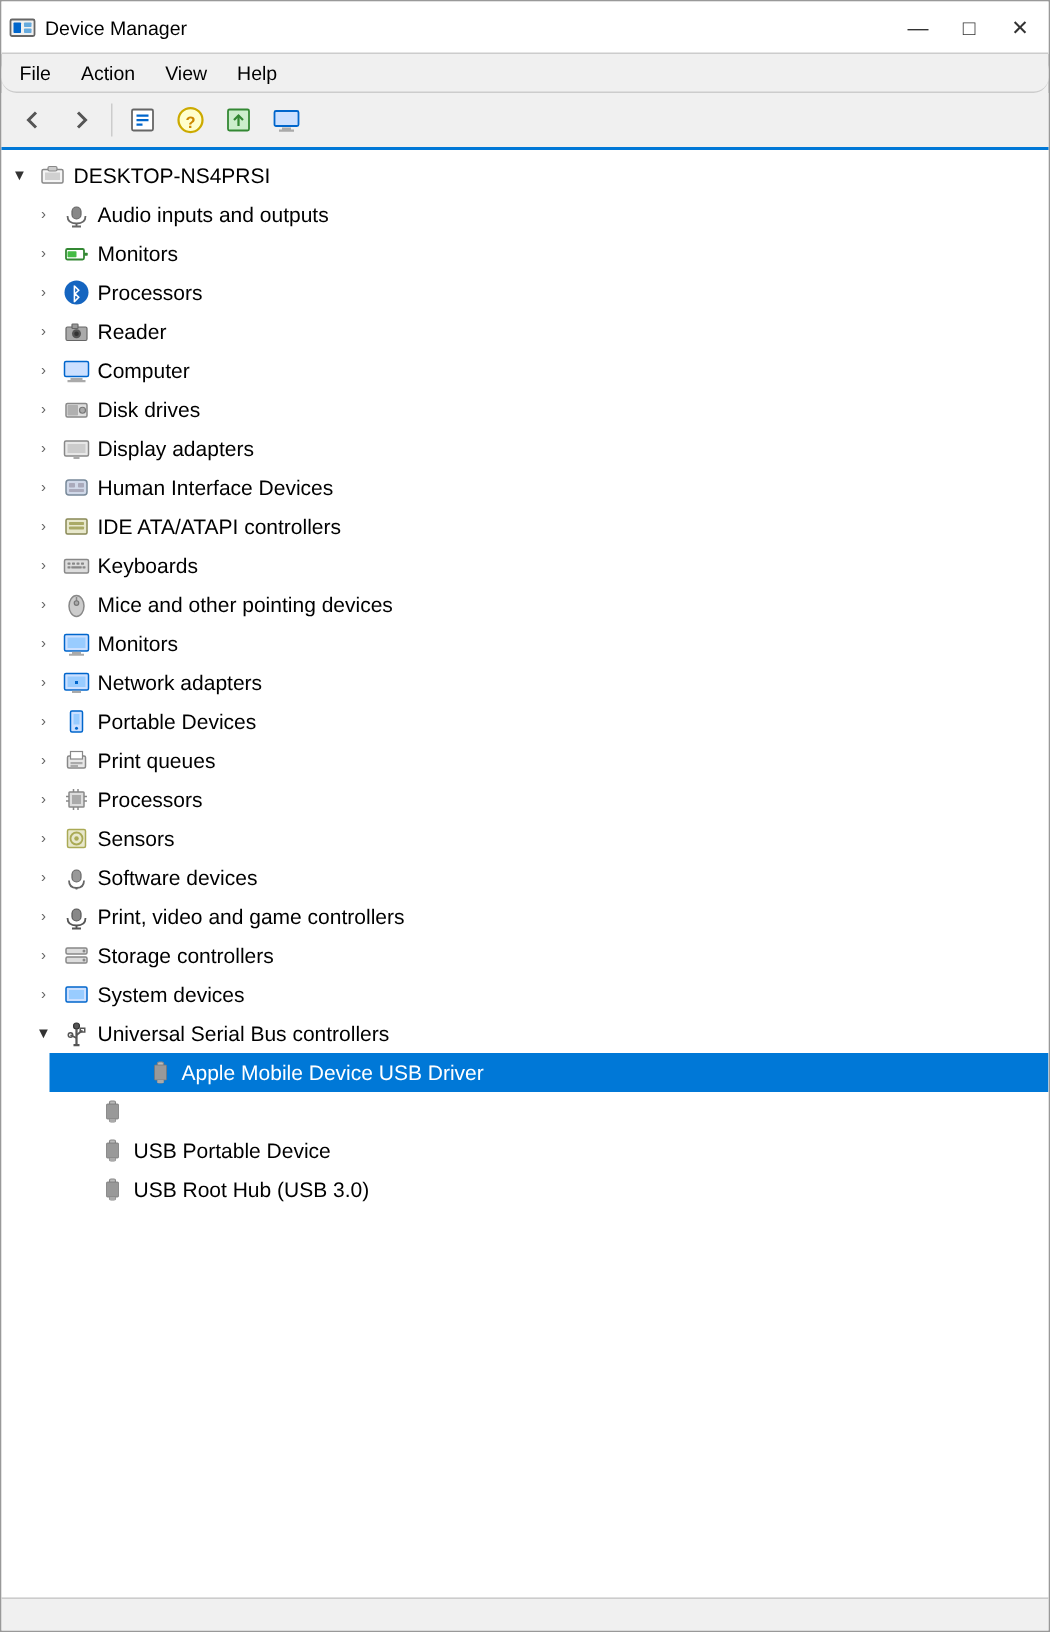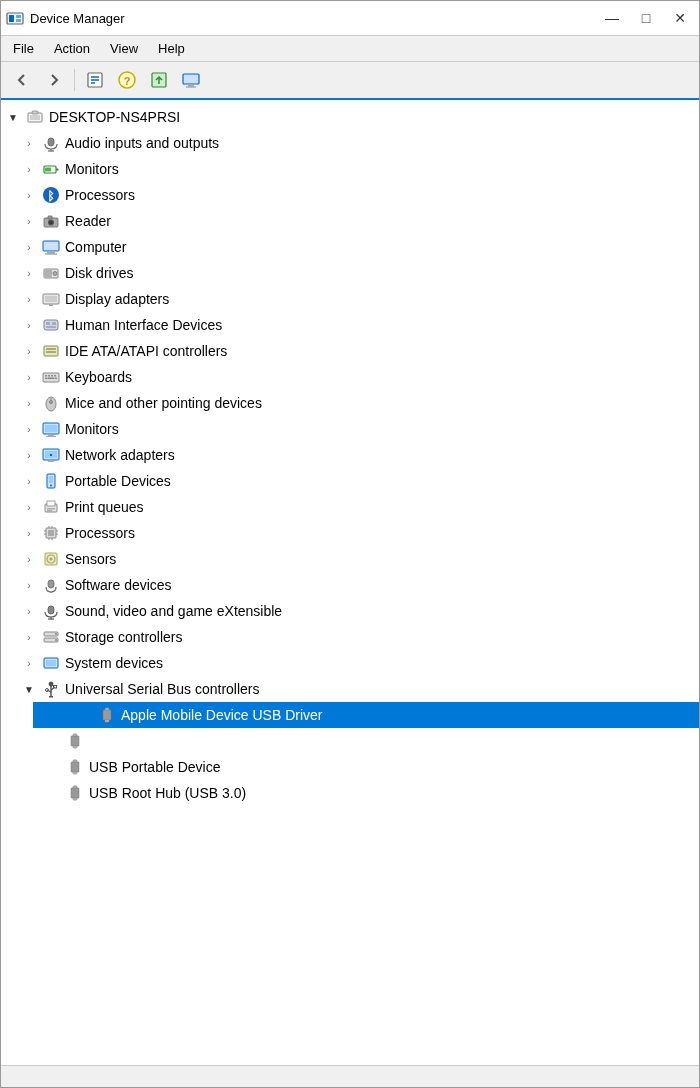--- a/index.html
+++ b/index.html
@@ -52,20 +52,21 @@
       align-items: center;
       justify-content: center;
       color: #333;
     }
     .menu-bar {
       background: #f0f0f0;
       display: flex;
       gap: 4px;
       padding: 2px 4px;
       border-bottom: 1px solid #ccc;
+      border-radius: 10px;
     }
     .menu-item {
       padding: 3px 8px;
       cursor: pointer;
       font-size: 13px;
     }
     .toolbar {
       background: #f0f0f0;
       display: flex;
       align-items: center;
@@ -475,21 +476,21 @@
     <div class="tree-item level-1">
       <span class="chevron">›</span>
       <span class="icon-box">
         <svg width="18" height="18" viewBox="0 0 18 18">
           <rect x="6" y="4" width="6" height="8" rx="3" fill="#888" stroke="#555" stroke-width="0.8"></rect>
           <path d="M3,10 Q3,15 9,15 Q15,15 15,10" fill="none" stroke="#555" stroke-width="1.2"></path>
           <line x1="9" y1="15" x2="9" y2="17" stroke="#555" stroke-width="1.2"></line>
           <line x1="6" y1="17" x2="12" y2="17" stroke="#555" stroke-width="1.2"></line>
         </svg>
       </span>
-      <span class="item-label">Sound, video and game eXtensible</span>
+      <span class="item-label">Print, video and game controllers</span>
     </div>
 
     <div class="tree-item level-1">
       <span class="chevron">›</span>
       <span class="icon-box">
         <svg width="18" height="18" viewBox="0 0 18 18">
           <rect x="2" y="4" width="14" height="4" rx="1" fill="#ddd" stroke="#888" stroke-width="1"></rect>
           <rect x="2" y="10" width="14" height="4" rx="1" fill="#ddd" stroke="#888" stroke-width="1"></rect>
           <circle cx="14" cy="6" r="1" fill="#888"></circle>
           <circle cx="14" cy="12" r="1" fill="#888"></circle>

